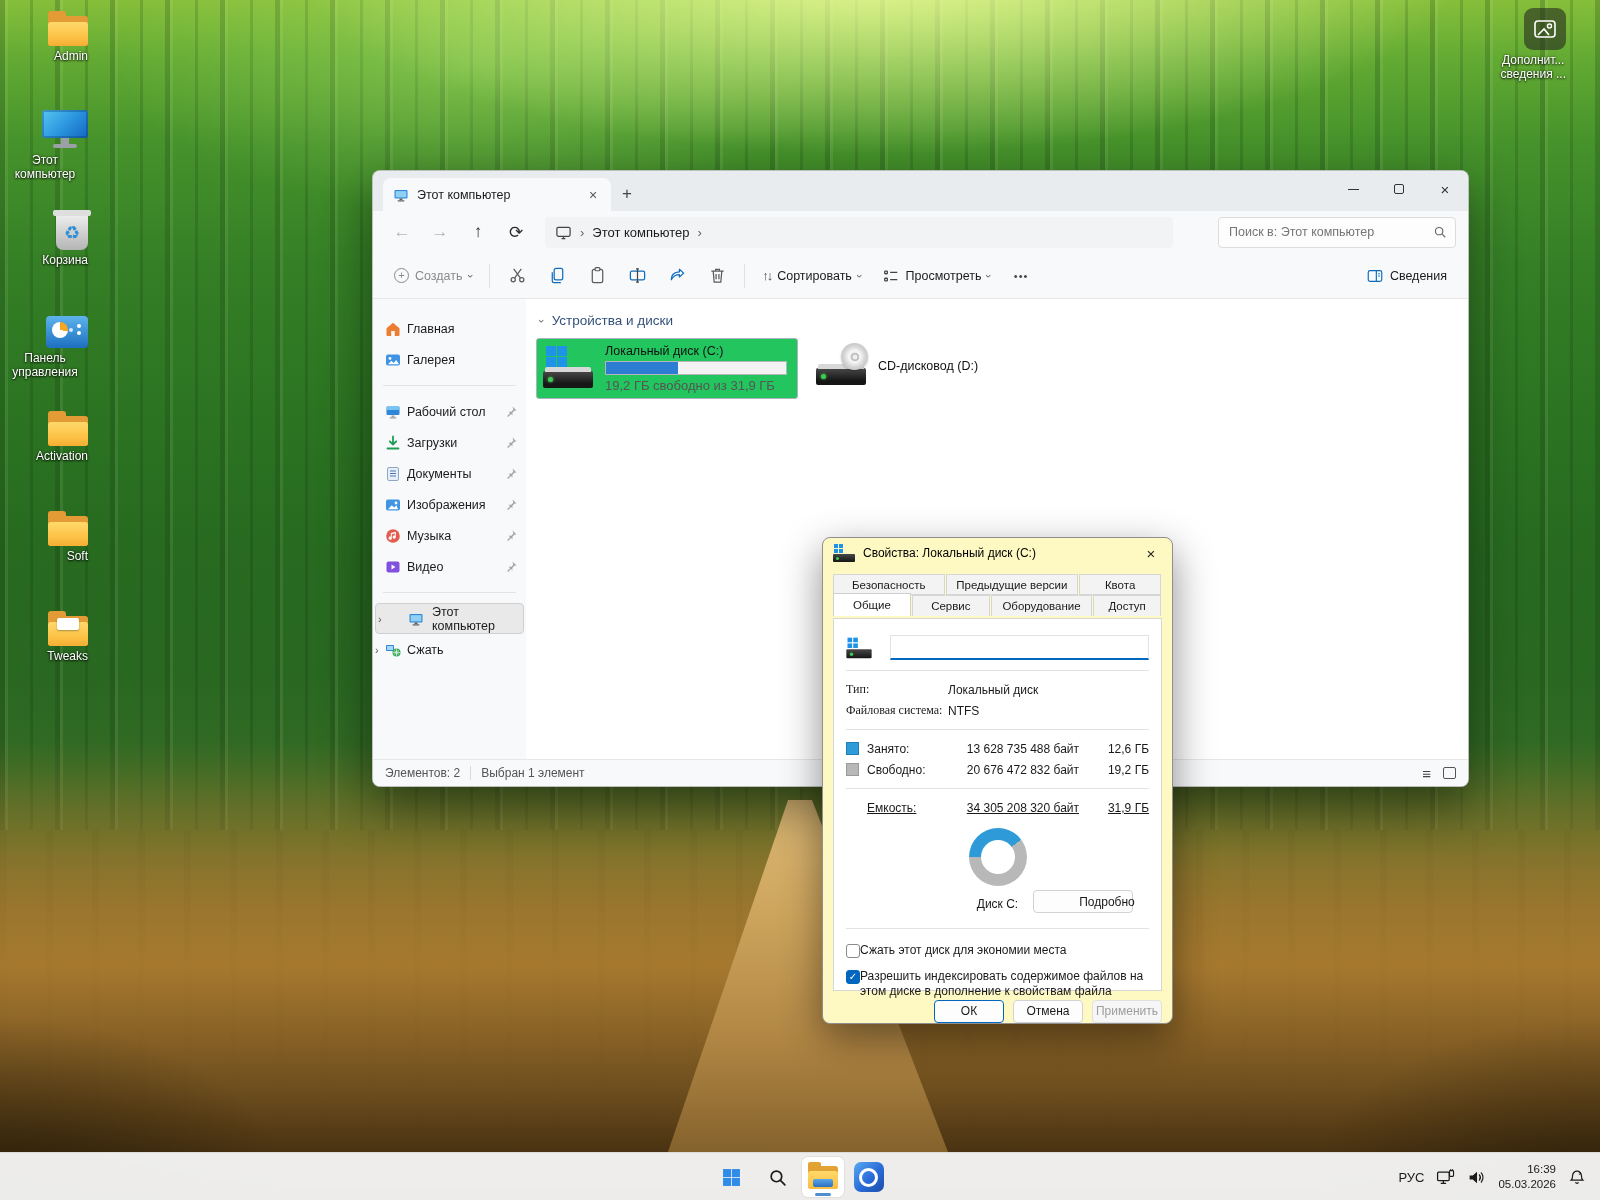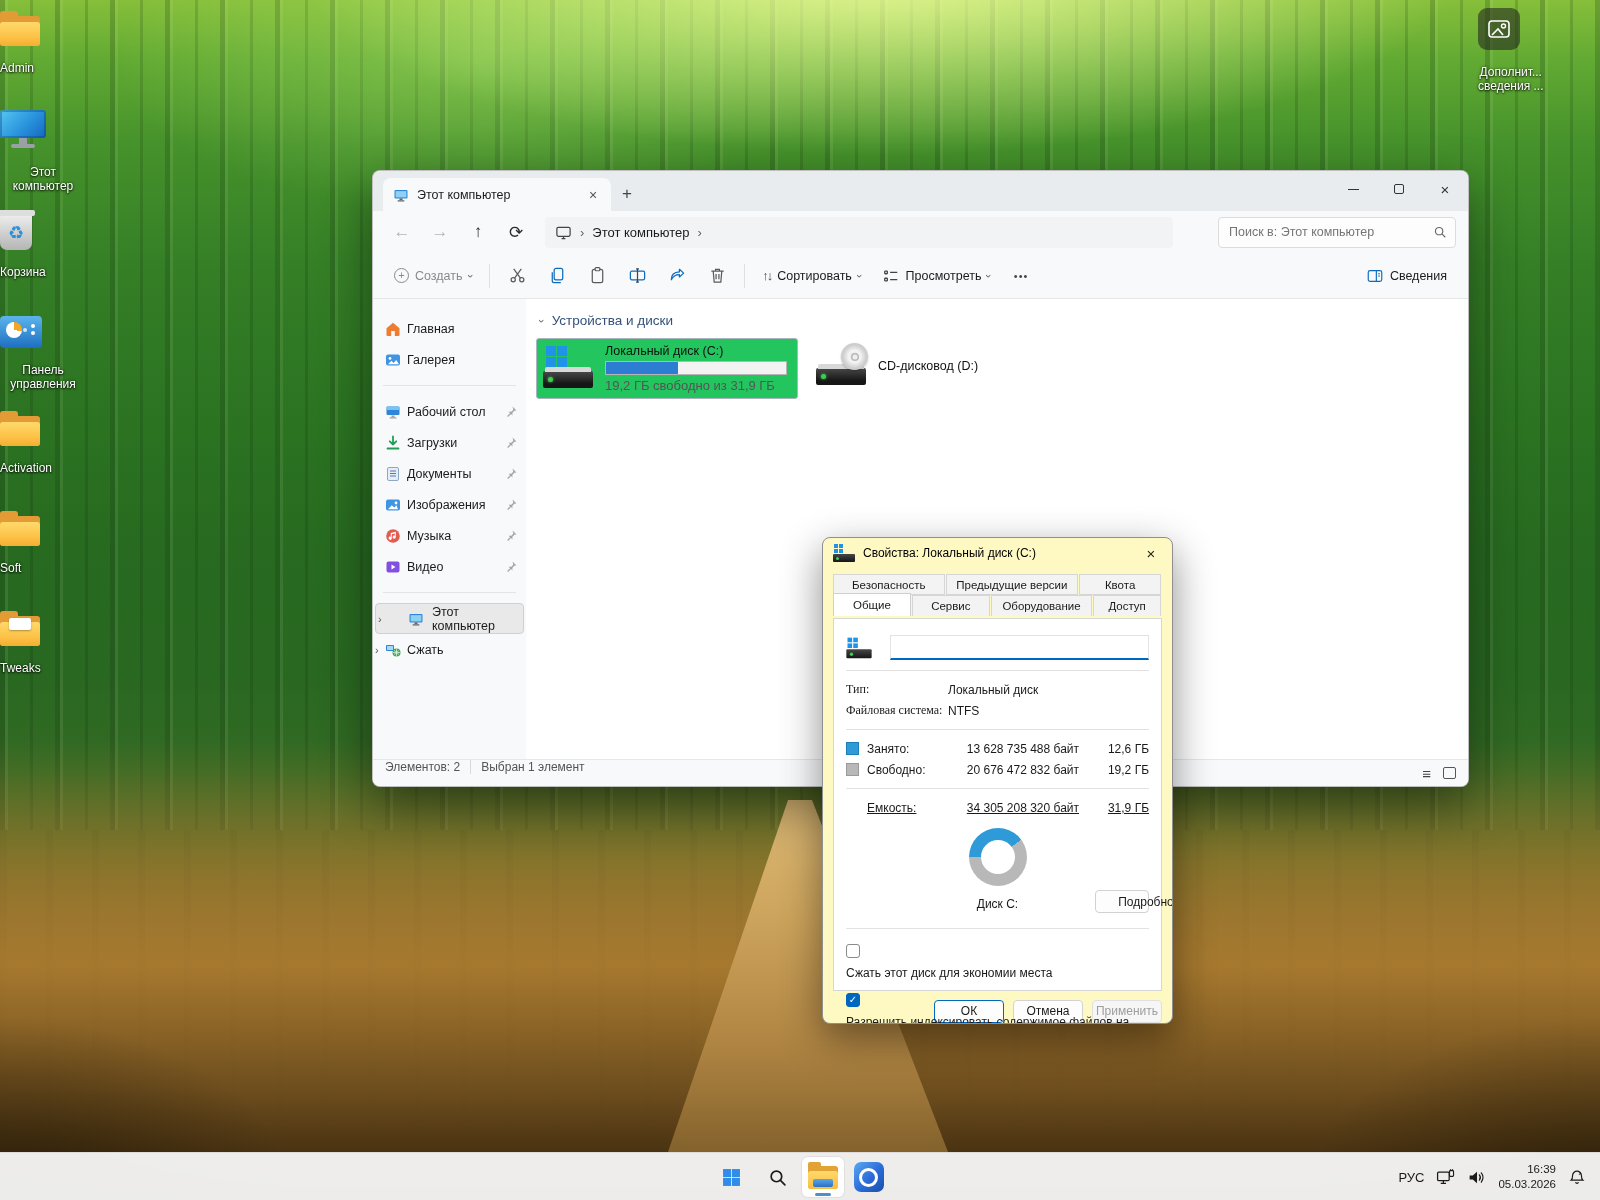--- a/index.html
+++ b/index.html
@@ -15,21 +15,21 @@
   .bg-glow2 { background:radial-gradient(520px 220px at 30% 60px, rgba(190,240,120,0.35), rgba(190,240,120,0) 70%); }
   .bg-warm { top:740px; height:412px; background:linear-gradient(180deg, rgba(160,120,48,0) 0%, rgba(165,122,46,0.55) 28%, rgba(168,121,47,0.85) 55%, rgba(107,76,29,0.95) 85%, #4a3312 100%); }
   .bg-path { top:790px; height:362px; left:0; width:1600px;
     clip-path:polygon(788px 10px, 812px 10px, 948px 362px, 668px 362px);
     background:linear-gradient(180deg,#ddbb78 0%,#cda45c 35%,#b08543 70%,#84622c 100%); }
   .bg-vignette { background:
       radial-gradient(420px 260px at 0% 100%, rgba(25,18,4,0.6), rgba(25,18,4,0) 70%),
       radial-gradient(420px 260px at 100% 100%, rgba(25,18,4,0.55), rgba(25,18,4,0) 70%); }
 
   
-  .dicon { position:absolute; width:88px; display:flex; flex-direction:column; align-items:flex-start; gap:16px; cursor:default; }
+  .dicon { position:absolute; width:88px; display:flex; flex-direction:column; align-items:flex-end; gap:4px; cursor:default; }
   .dicon-label { color:#fff; font-size:12px; text-align:center; line-height:1.15; text-shadow:0 1px 2px rgba(0,0,0,0.85), 0 0 3px rgba(0,0,0,0.6); max-width:86px; }
   .folder { position:relative; width:40px; height:30px; border-radius:3px; background:#e39c35; margin-top:6px; }
   .folder::before { content:""; position:absolute; top:-5px; left:0; width:18px; height:8px; border-radius:3px 3px 0 0; background:#e39c35; }
   .folder::after { content:""; position:absolute; left:0; right:0; bottom:0; height:24px; border-radius:3px; background:linear-gradient(180deg,#ffd96b 0%,#fdc348 60%,#f4ae33 100%); }
   .folder .peek { position:absolute; z-index:2; left:9px; top:2px; width:22px; height:12px; background:#fff; border-radius:2px; box-shadow:0 1px 2px rgba(0,0,0,0.3); }
   .monitor-big { position:relative; width:46px; height:40px; margin-top:2px; }
   .monitor-big .scr { width:46px; height:28px; border-radius:3px; background:linear-gradient(135deg,#56c7f2 0%,#2a93dd 55%,#1565c0 100%); box-shadow:inset 0 0 0 2px rgba(10,60,120,0.35); }
   .monitor-big .neck { position:absolute; left:19px; top:28px; width:8px; height:6px; background:#9aa0a6; }
   .monitor-big .base { position:absolute; left:11px; top:34px; width:24px; height:4px; border-radius:2px; background:#9aa0a6; }
   .bin { position:relative; width:32px; height:36px; margin-top:4px; border-radius:3px 3px 7px 7px; background:linear-gradient(180deg,#efefef,#c6c6c6 70%,#b5b5b5); display:flex; align-items:center; justify-content:center; }
@@ -97,21 +97,21 @@
   .diskbody { position:absolute; bottom:4px; left:0; width:50px; height:17px; border-radius:2px; background:linear-gradient(180deg,#4a4a4a,#161616 75%); }
   .diskbody::before { content:""; position:absolute; left:5px; top:6px; width:5px; height:5px; border-radius:50%; background:#3ecb52; box-shadow:0 0 3px #3ecb52; }
   .diskbody::after { content:""; position:absolute; top:-4px; left:2px; right:2px; height:5px; background:#d8d8d8; border-radius:2px 2px 0 0; }
   .cdisc { position:absolute; top:0; right:0; width:27px; height:27px; border-radius:50%; background:radial-gradient(circle at 50% 50%, #e9e9e9 18%, #f6f6f6 30%, #cfcfcf 60%, #c0c0c0 100%); box-shadow:0 1px 2px rgba(0,0,0,0.25); }
   .cdisc::before { content:""; position:absolute; left:50%; top:50%; width:8px; height:8px; margin:-4px 0 0 -4px; border-radius:50%; background:#efefef; box-shadow:inset 0 0 0 1.5px #b9b9b9; }
   .tile-meta { display:flex; flex-direction:column; gap:3px; }
   .tile-name { font-size:12.5px; color:#111; }
   .pbar { width:182px; height:14px; background:#f3f3f3; border:1px solid #b5b5b5; }
   .pfill { height:100%; background:#2d7dd2; }
   .tile-free { font-size:13px; color:#555; }
-  .statusbar { height:27px; background:#f8f9fb; border-top:1px solid #e7e7e7; display:flex; padding:0 12px; gap:10px; font-size:12px; color:#555; flex:none; }
+  .statusbar { height:27px; background:#f8f9fb; border-top:1px solid #e7e7e7; display:flex; align-items:center; padding:0 12px; gap:10px; font-size:12px; color:#555; flex:none; }
   .stsep { width:1px; height:14px; background:#d9d9d9; }
   .st-right { margin-left:auto; display:flex; align-items:center; gap:12px; }
   .viewic1 { font-size:15px; color:#444; }
   .viewic2 { width:13px; height:12px; border:1.5px solid #555; border-radius:2px; }
 
   
   .dialog { position:absolute; left:822px; top:537px; width:351px; height:487px; background:#fef9c3;
     border:1px solid #8f8f8f; border-radius:8px; box-shadow:0 14px 40px rgba(0,0,0,0.45); z-index:5; overflow:hidden;
     font-size:12px; color:#1a1a1a; }
   .dtitle { height:30px; display:flex; align-items:center; gap:8px; padding:0 0 0 10px; }
@@ -145,23 +145,23 @@
   .swrow .size { width:62px; text-align:right; flex:none; }
   .caprow { display:flex; align-items:center; height:22px; gap:8px; padding-left:21px;text-decoration:underline; }
   .caprow .k { width:84px; flex:none; }
   .caprow .bytes { flex:1; text-align:right; }
   .caprow .size { width:62px; text-align:right; flex:none; }
   .donut { width:58px; height:58px; border-radius:50%; margin:9px auto 6px auto; position:relative; }
   .donut::after { content:""; position:absolute; inset:12px; border-radius:50%; background:#fff; }
   .disk-label-row { position:relative; height:24px; display:flex; align-items:center; justify-content:center; }
   .btn { background:#fdfdfd; border:1px solid #d2d2d2; border-radius:4px; font-size:12px; color:#1a1a1a;
     display:flex; align-items:center; justify-content:center; font-family:"Liberation Sans",sans-serif; }
-  .details-small { position:absolute; right:0; top:-2px; width:54px; height:23px;padding-left:48px; }
+  .details-small { position:absolute; right:16px; top:-2px; width:100px; height:23px;padding-left:48px; }
   .checks { margin-top:14px; display:flex; flex-direction:column; gap:10px; }
-  .checkrow { display:flex; gap:8px; align-items:flex-start;flex-direction:column; }
+  .checkrow { display:flex; gap:0; align-items:flex-start; }
   .cbox { width:14px; height:14px; border:1px solid #8a8a8a; border-radius:3px; background:#fff; flex:none; margin-top:1px;
     display:flex; align-items:center; justify-content:center; font-size:10px; color:#fff; }
   .cbox.checked { background:#0067c0; border-color:#0067c0; }
   .checkrow .clabel { line-height:1.3; }
   .dfooter { height:40px; display:flex; align-items:center; justify-content:flex-end; gap:9px; padding:0 10px; }
   .dfooter .btn { width:70px; height:23px; }
   .btn.default { border:1.5px solid #0067c0; }
   .btn.disabled { color:#9e9e9e; background:#f6f6f6; border-color:#e0e0e0; }
 
   

